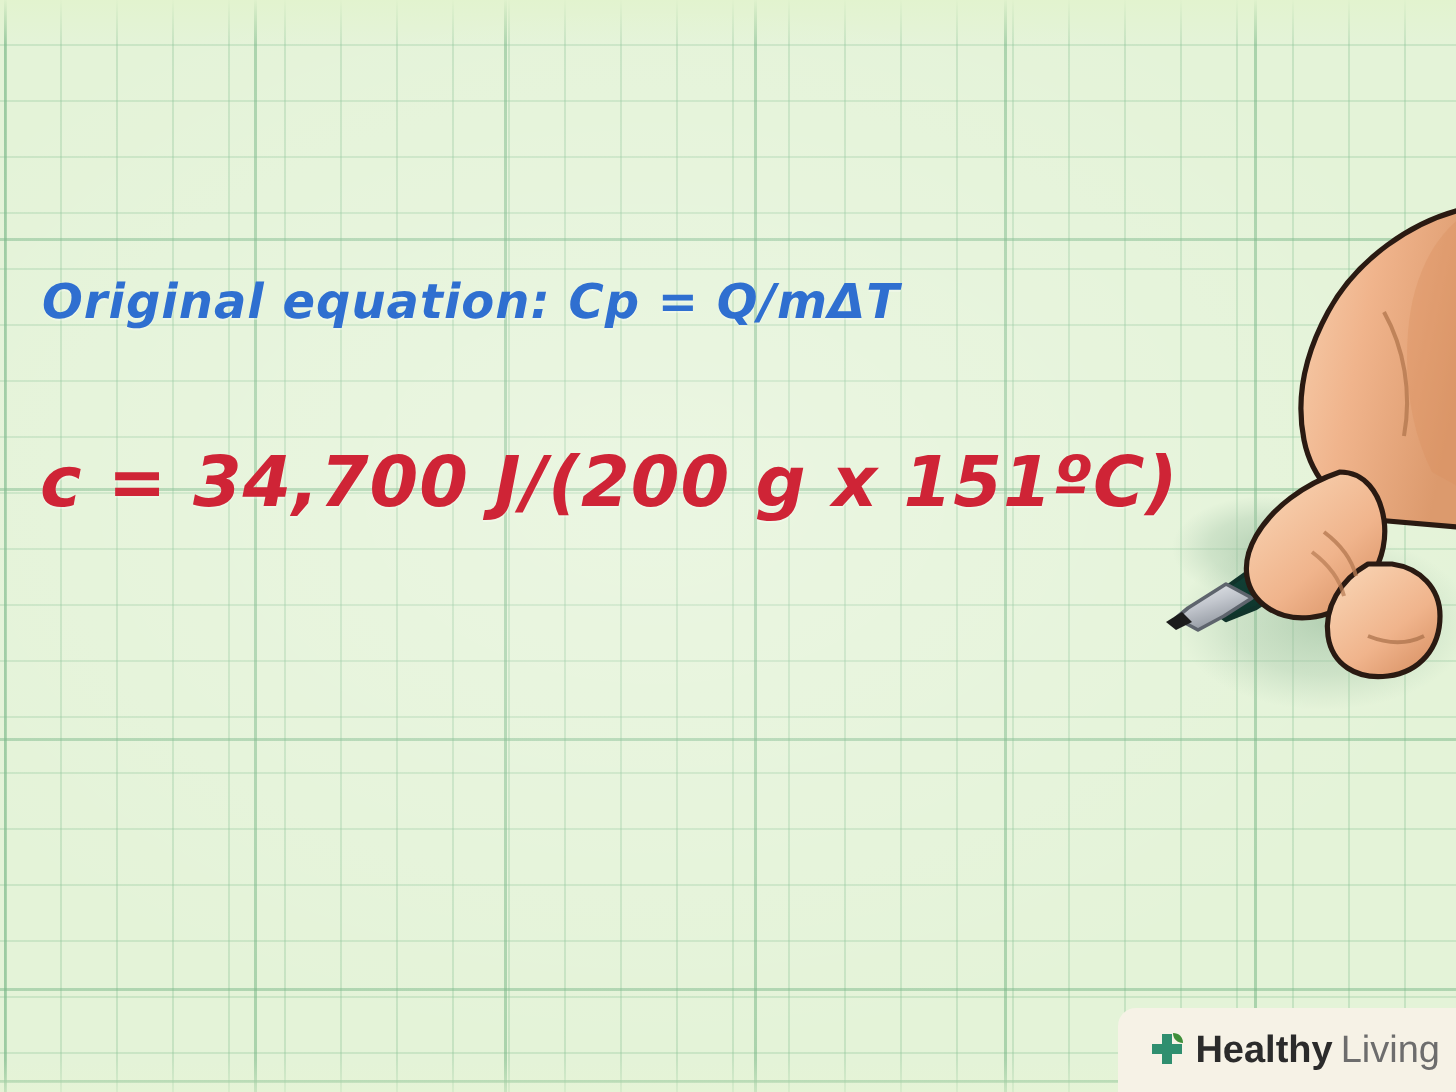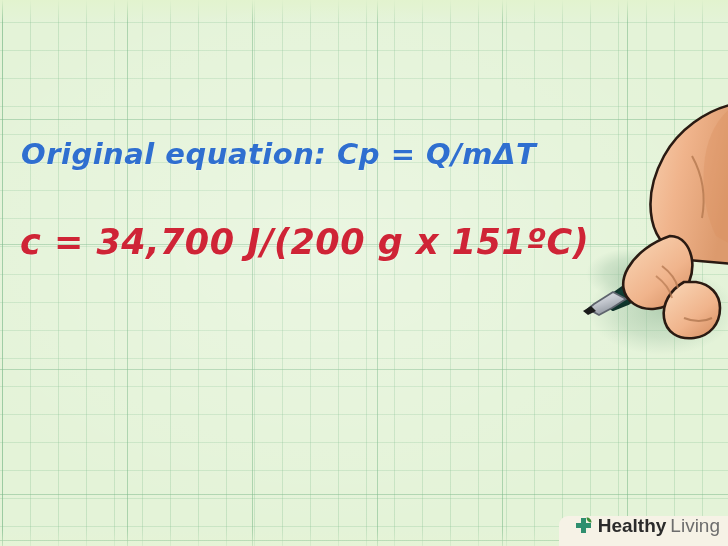--- a/index.html
+++ b/index.html
@@ -76,21 +76,21 @@
     font-family: "DejaVu Sans", sans-serif;
     font-style: italic;
     font-weight: 600;
     letter-spacing: 0.5px;
     text-shadow: 0 1px 0 rgba(255,255,255,0.30);
   }
 
   #eq-line-1 {
     left: 21px;
     top: 137px;
-    font-size: 29px;
+    font-size: 24px;
     color: #2f6fd0;
   }
 
   #eq-line-2 {
     left: 20px;
     top: 222px;
     font-size: 35px;
     color: #cf2436;
   }
 
@@ -103,26 +103,26 @@
     height: 262px;
     pointer-events: none;
   }
   #hand-illustration svg { display: block; }
 
   
   #watermark {
     position: absolute;
     right: 0;
     bottom: 0;
-    height: 30px;
+    height: 42px;
     padding: 0 8px 0 14px;
     background: #f6f2e6;
     border-top-left-radius: 9px;
     display: flex;
-    align-items: flex-start;
+    align-items: center;
     gap: 4px;
   }
   #watermark .wm-icon {
     width: 21px;
     height: 21px;
     position: relative;
     flex: 0 0 auto;
   }
   #watermark .wm-text {
     font-family: "Liberation Sans", sans-serif;

